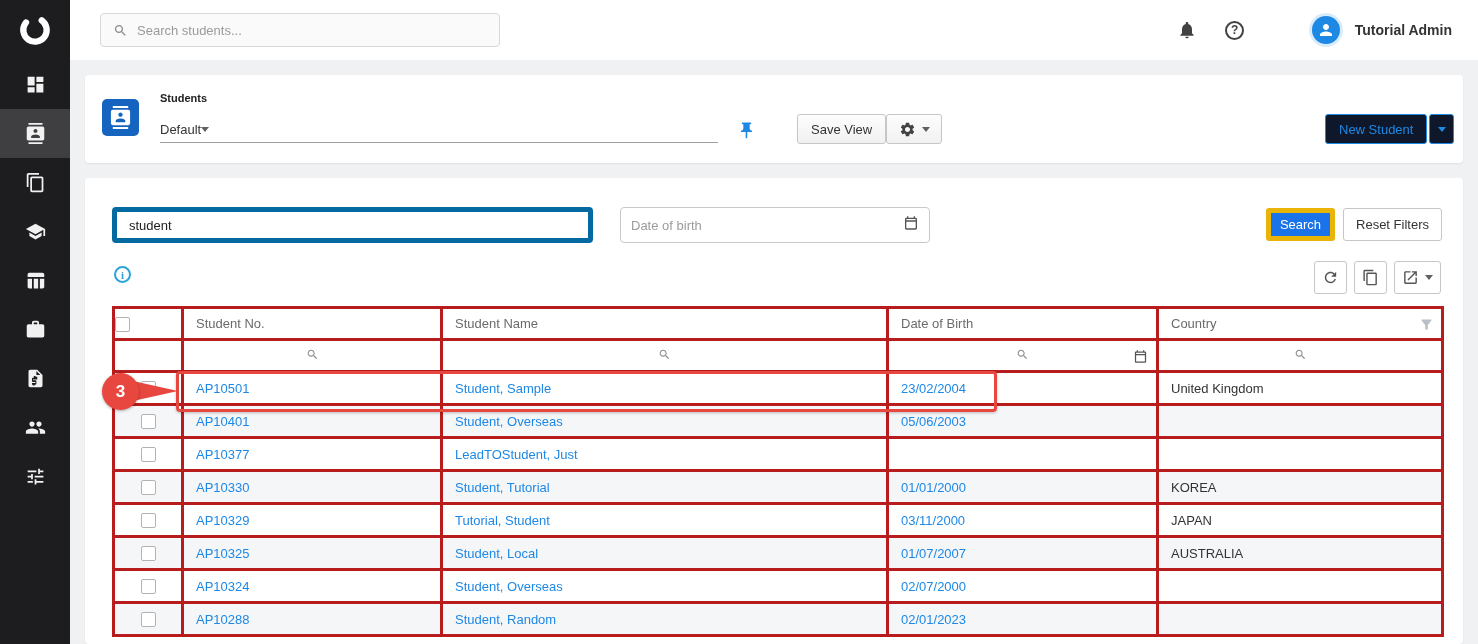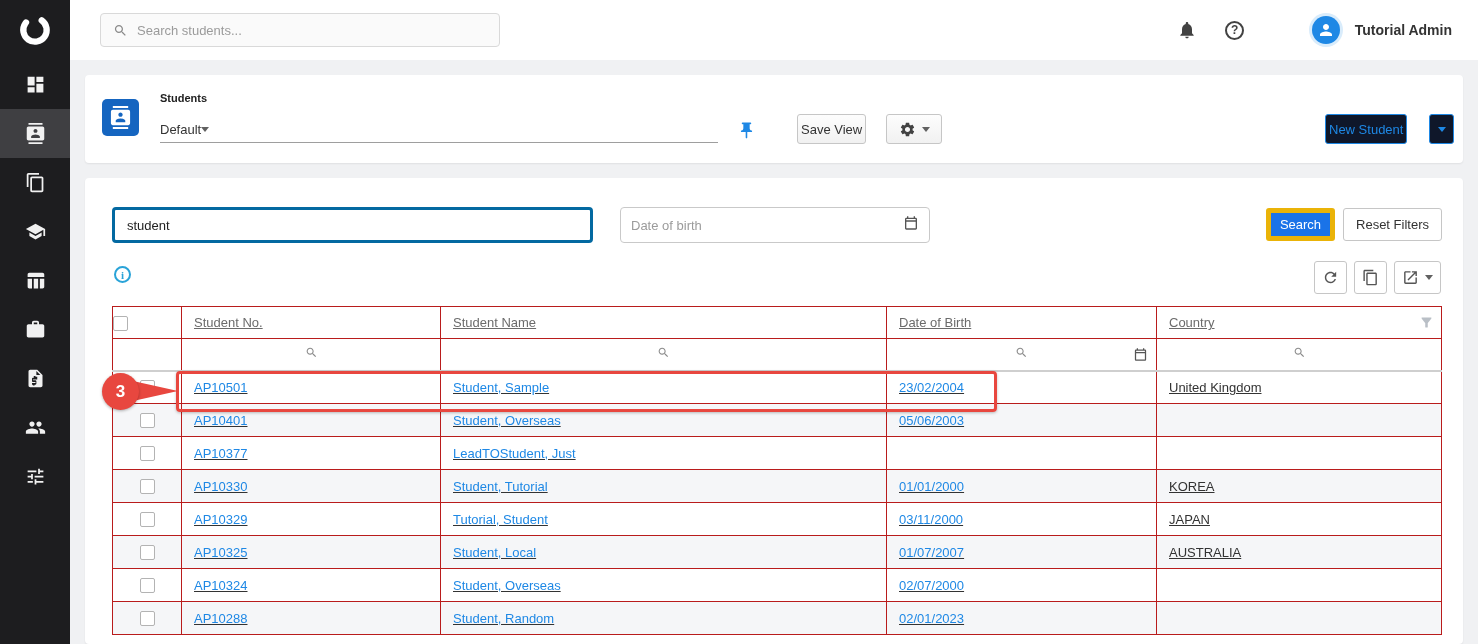--- a/index.html
+++ b/index.html
@@ -40,48 +40,48 @@
   .table-card  { left:85px; top:178px; width:1378px; height:466px; overflow:hidden; }
 
   
   .module-icon { position:absolute; left:17px; top:24px; width:37px; height:37px; background:#1565c0; border-radius:5px; display:flex; align-items:center; justify-content:center; }
   .module-icon svg { width:23px; height:23px; fill:#fff; }
   .page-title { position:absolute; left:75px; top:17px; font-size:11px; font-weight:bold; color:#212121; }
   .view-select { position:absolute; left:75px; top:42px; width:558px; height:26px; border-bottom:1px solid #9e9e9e; display:flex; align-items:center; justify-content:flex-start; font-size:13px; color:#333; cursor:pointer; }
   .caret { width:0; height:0; border-left:4px solid transparent; border-right:4px solid transparent; border-top:5px solid #616161; display:inline-block; }
   .pin-btn { position:absolute; left:648px; top:42px; width:26px; height:26px; display:flex; align-items:center; justify-content:center; cursor:pointer; }
   .pin-btn svg { width:19px; height:19px; fill:#1e88e5; }
-  .btn { display:inline-flex; align-items:center; justify-content:center; gap:6px; height:30px; border:1px solid #c6c6c6; border-radius:3px; background:linear-gradient(#fdfdfd,#f1f1f1); font-size:13px; color:#333; padding:0 3px; cursor:pointer; }
+  .btn { display:inline-flex; align-items:center; justify-content:center; gap:6px; height:30px; border:1px solid #c6c6c6; border-radius:3px; background:linear-gradient(#fdfdfd,#f1f1f1); font-size:13px; color:#333; padding:0 13px; cursor:pointer; }
   .save-view-btn { position:absolute; left:712px; top:39px; }
   .gear-btn { position:absolute; left:801px; top:39px; width:56px; padding:0; }
   .gear-btn svg { width:17px; height:17px; fill:#424242; }
   .btn-outline-blue { border:1px solid #1e88e5; color:#1e88e5; background:#0f172a; }
   .new-student-btn { position:absolute; left:1240px; top:39px; }
   .new-student-caret-btn { position:absolute; left:1344px; top:39px; width:25px; padding:0; }
   .btn-outline-blue .caret { border-top-color:#1e88e5; }
 
   
-  .text-input { position:absolute; height:36px; border:3px solid #0369a1; border-radius:4px; background:#fff; font-size:13px; color:#222; padding:0 12px; outline:none; }
+  .text-input { position:absolute; height:36px; border:5px solid #0369a1; border-radius:4px; background:#fff; font-size:13px; color:#222; padding:0 12px; outline:none; }
   .kw-input { left:27px; top:29px; width:481px; }
   .date-wrap { position:absolute; left:535px; top:29px; width:310px; height:36px; border:1px solid #c9c9c9; border-radius:4px; background:#fff; display:flex; align-items:center; padding:0 10px; }
   .date-wrap input { border:none; outline:none; flex:1; font-size:13px; color:#333; background:transparent; }
   .date-wrap input::placeholder { color:#9b9b9b; }
   .cal-icon svg { width:16px; height:16px; fill:#555; }
   .search-btn { position:absolute; left:1181px; top:30px; width:69px; height:33px; background:#1a73e8; color:#fff; border:5px solid #eab308; border-radius:3px; font-size:13px; cursor:pointer; }
   .reset-btn { position:absolute; left:1258px; top:30px; width:99px; height:33px; background:#fff; border:1px solid #c6c6c6; border-radius:3px; font-size:13px; color:#333; cursor:pointer; }
 
   .info-icon { position:absolute; left:29px; top:88px; width:17px; height:17px; border:2px solid #29a3d8; border-radius:50%; color:#29a3d8; font-size:11px; font-weight:bold; display:flex; align-items:center; justify-content:center; font-family:"Liberation Serif", serif; cursor:pointer; }
   .grid-tools { position:absolute; top:83px; right:22px; display:flex; gap:7px; }
   .tool-btn { height:33px; min-width:33px; border:1px solid #c6c6c6; border-radius:3px; background:#fff; display:flex; align-items:center; justify-content:center; gap:6px; cursor:pointer; padding:0 7px; }
   .tool-btn svg { width:17px; height:17px; fill:#555; }
 
   
   .grid-wrap { position:absolute; left:27px; top:128px; width:1329px; }
   table { border-collapse:collapse; table-layout:fixed; width:1329px; background:#fff; }
-  th, td { border:1px solid #b91c1c; font-size:13px; padding:0 12px; overflow:hidden; white-space:nowrap;text-decoration:underline; }
+  th, td { border:3px solid #b91c1c; font-size:13px; padding:0 12px; overflow:hidden; white-space:nowrap; }
   thead tr.head-row th { height:32px; color:#6b6b6b; font-weight:400; text-align:left; background:#fff; }
   tr.search-row th { height:32px; background:#fff; border-bottom:2px solid #cfcfcf; }
   tbody td { height:33px; }
   tbody tr.alt { background:#f5f6f8; }
   .col-check { text-align:center; padding:0; }
   input[type=checkbox] { appearance:none; width:15px; height:15px; border:1px solid #b3b3b3; border-radius:2px; background:#fff; vertical-align:middle; cursor:pointer; }
   .cell-link { color:#1e88e5; text-decoration:none; cursor:pointer; }
   .country-head { position:relative; }
   .funnel { position:absolute; right:7px; top:8px; width:15px; height:15px; fill:#b9bfc6; cursor:pointer; }
   .mini-mag { width:13px; height:13px; fill:#8a8a8a; cursor:pointer; }

